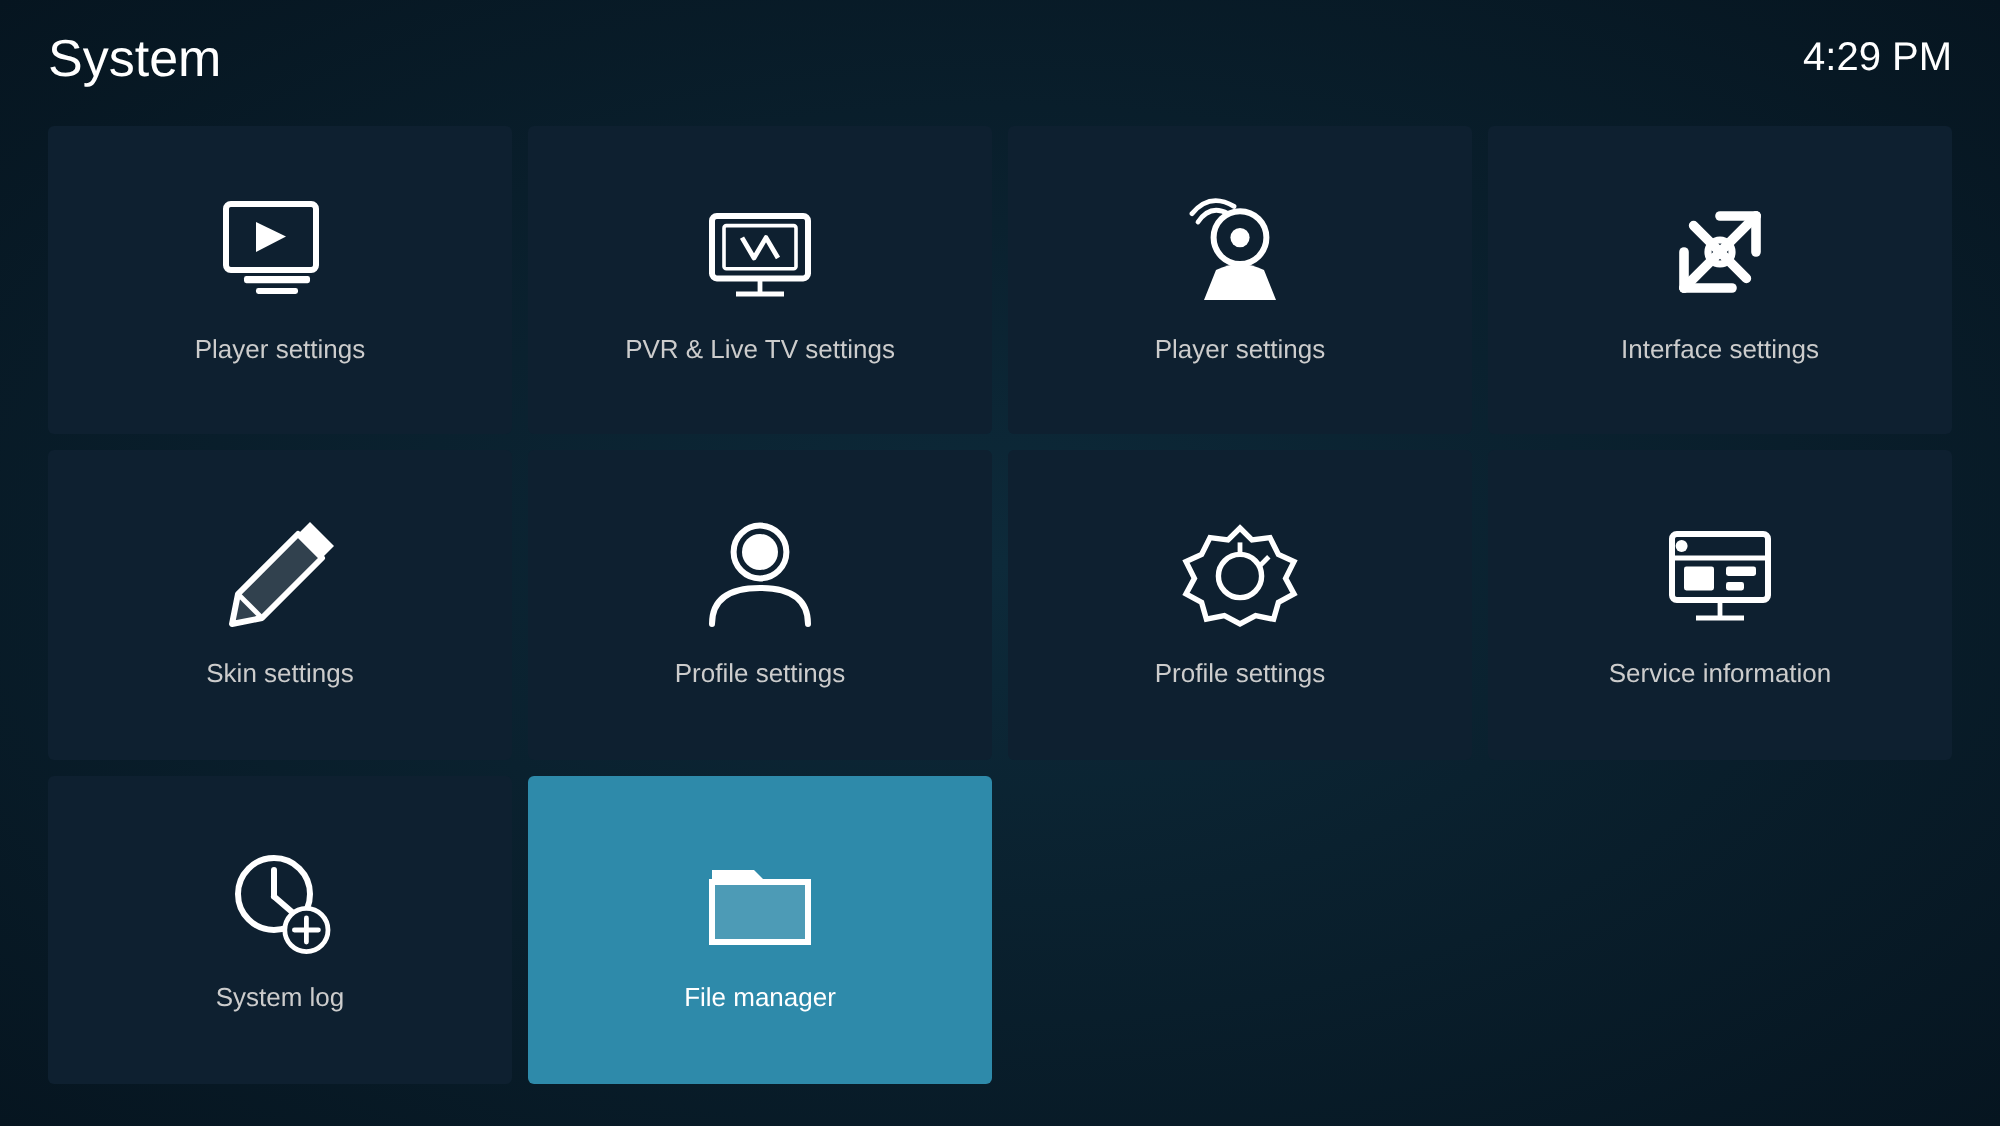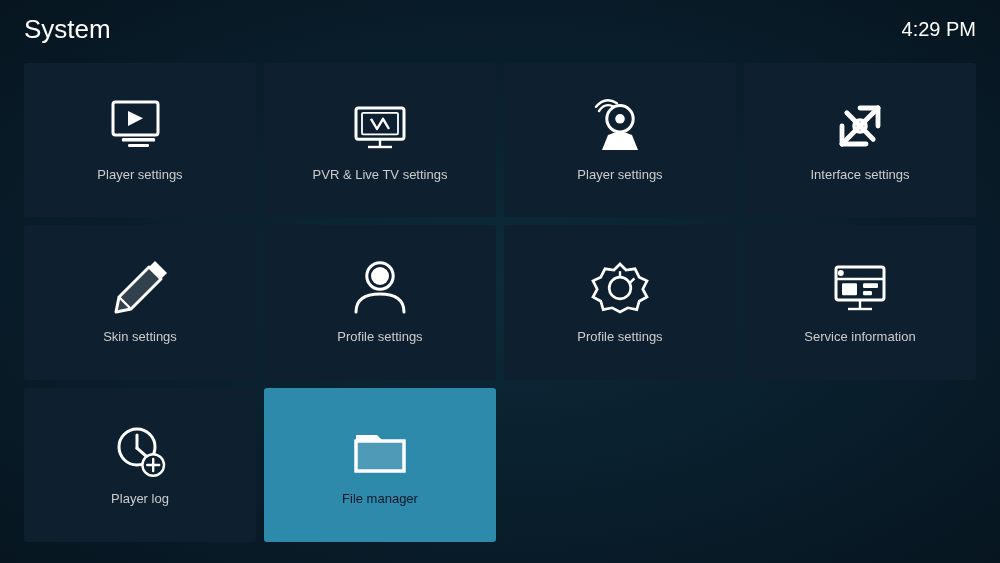--- a/index.html
+++ b/index.html
@@ -77,21 +77,21 @@
     }
 
     .tile-label {
       font-size: 13px;
       color: #ccc;
       text-align: center;
       font-weight: 400;
     }
 
     .tile.active .tile-label {
-      color: #0f172a;
+      color: #ffffff;
     }
   </style>
 </head>
 <body>
 
 <div class="header">
   <span class="header-title">System</span>
   <span class="header-time">4:29 PM</span>
 </div>
 
@@ -197,21 +197,21 @@
         <svg viewBox="0 0 100 100">
           <circle cx="45" cy="45" r="30" fill="none" stroke="#fff" stroke-width="5"></circle>
           <line x1="45" y1="25" x2="45" y2="47" stroke="#fff" stroke-width="5" stroke-linecap="round"></line>
           <line x1="45" y1="47" x2="60" y2="60" stroke="#fff" stroke-width="5" stroke-linecap="round"></line>
           <circle cx="72" cy="75" r="18" fill="#0e2030"></circle>
           <circle cx="72" cy="75" r="18" fill="none" stroke="#fff" stroke-width="4"></circle>
           <line x1="62" y1="75" x2="82" y2="75" stroke="#fff" stroke-width="4" stroke-linecap="round"></line>
           <line x1="72" y1="65" x2="72" y2="85" stroke="#fff" stroke-width="4" stroke-linecap="round"></line>
         </svg>
       </div>
-      <span class="tile-label">Player log</span>
+      <span class="tile-label">System log</span>
     </div>
     <div class="tile active">
       <div class="tile-icon">
         <svg viewBox="0 0 100 100">
           <path d="M10 35 L10 85 L90 85 L90 35 Z" fill="none" stroke="#fff" stroke-width="5"></path>
           <path d="M10 35 L10 25 L40 25 L50 35 Z" fill="#fff"></path>
           <rect x="10" y="35" width="80" height="50" rx="0" fill="#fff" opacity="0.15"></rect>
           <path d="M10 35 L90 35 L90 85 L10 85 Z" fill="none" stroke="#fff" stroke-width="5"></path>
           <path d="M10 25 L45 25 L55 35 L10 35 Z" fill="#fff"></path>
         </svg>

